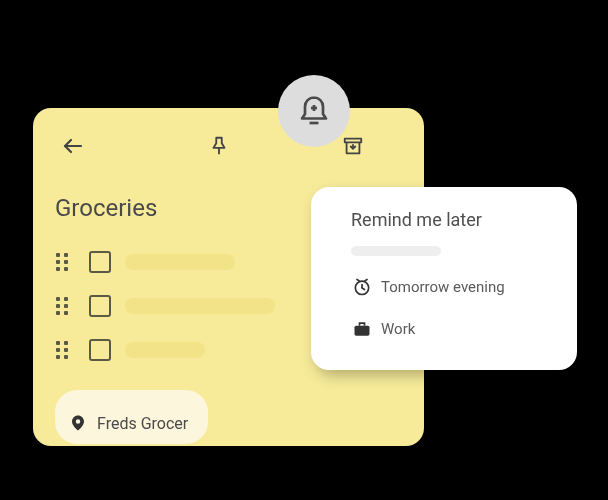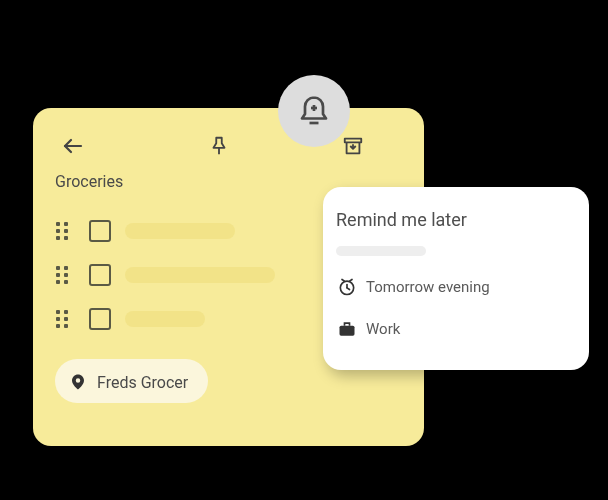--- a/index.html
+++ b/index.html
@@ -39,23 +39,23 @@
       width: 36px;
       height: 36px;
       display: flex;
       align-items: center;
       justify-content: center;
       color: #444;
       margin-left: 110px;
     }
     .archive-btn { margin-left: 98px; }
     .note-title {
-      font-size: 16px;
+      font-size: 24px;
       color: #4a4a4a;
-      margin-top: 8px;
+      margin-top: 30px;
       font-weight: 400;
     }
     .checklist {
       margin-top: 18px;
     }
     .check-row {
       display: flex;
       align-items: center;
       height: 44px;
       gap: 14px;
@@ -88,48 +88,48 @@
     }
     .row1 .item-placeholder { width: 110px; }
     .row2 .item-placeholder { width: 150px; }
     .row3 .item-placeholder { width: 80px; }
     .location-chip {
       display: inline-flex;
       align-items: center;
       gap: 10px;
       background: #fbf6dc;
       border-radius: 22px;
-      padding: 12px 20px 10px 14px;
+      padding: 22px 20px 10px 14px;
       margin-top: 18px;
       font-size: 16px;
       color: #4a4a4a;
     }
     .bell-circle {
       position: absolute;
       left: 278px;
       top: 75px;
       width: 72px;
       height: 72px;
       background: #dddddd;
       border-radius: 50%;
       display: flex;
       align-items: center;
       justify-content: center;
       z-index: 5;
     }
     .reminder-card {
       position: absolute;
-      left: 323px;
+      left: 311px;
       top: 187px;
       width: 266px;
       height: 183px;
       background: #fff;
       border-radius: 18px;
       box-shadow: 4px 6px 14px rgba(0,0,0,0.25);
-      padding: 22px 13px;
+      padding: 22px 40px;
       z-index: 3;
     }
     .reminder-title {
       font-size: 18px;
       color: #4f4f4f;
       font-weight: 400;
     }
     .reminder-placeholder {
       height: 10px;
       width: 90px;

